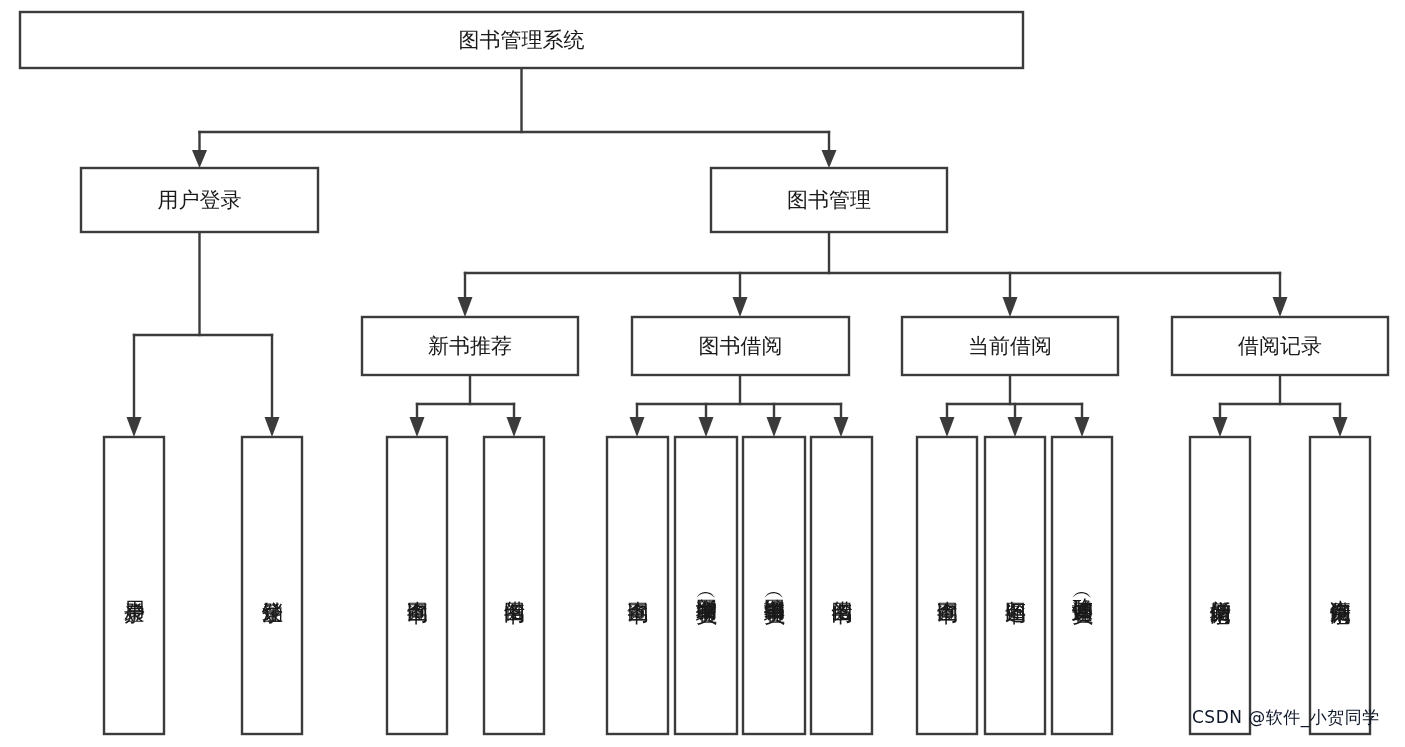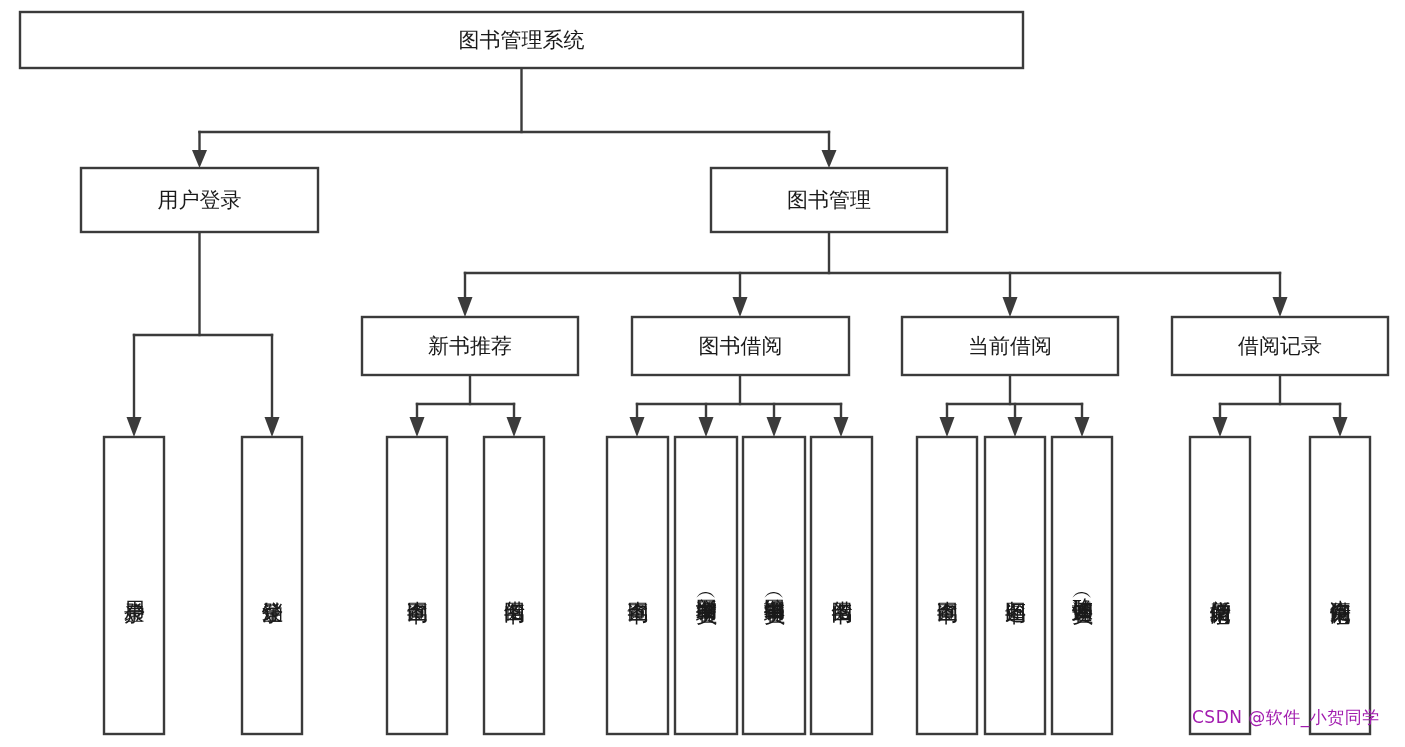--- a/index.html
+++ b/index.html
@@ -62,21 +62,21 @@
     display: flex;
     align-items: center;
     justify-content: center;
     white-space: nowrap;
     pointer-events: none;
   }
   .watermark {
     position: absolute;
     font-family: "DejaVu Sans", "Liberation Sans", sans-serif;
     font-size: 17px;
-    color: #a21caf;
+    color: #0f172a;
     white-space: nowrap;
     letter-spacing: 0.5px;
   }
 </style>
 </head>
 <body>
 
 <div id="diagram-root">
 
   <svg class="tree-svg" viewBox="0 0 1405 747">

